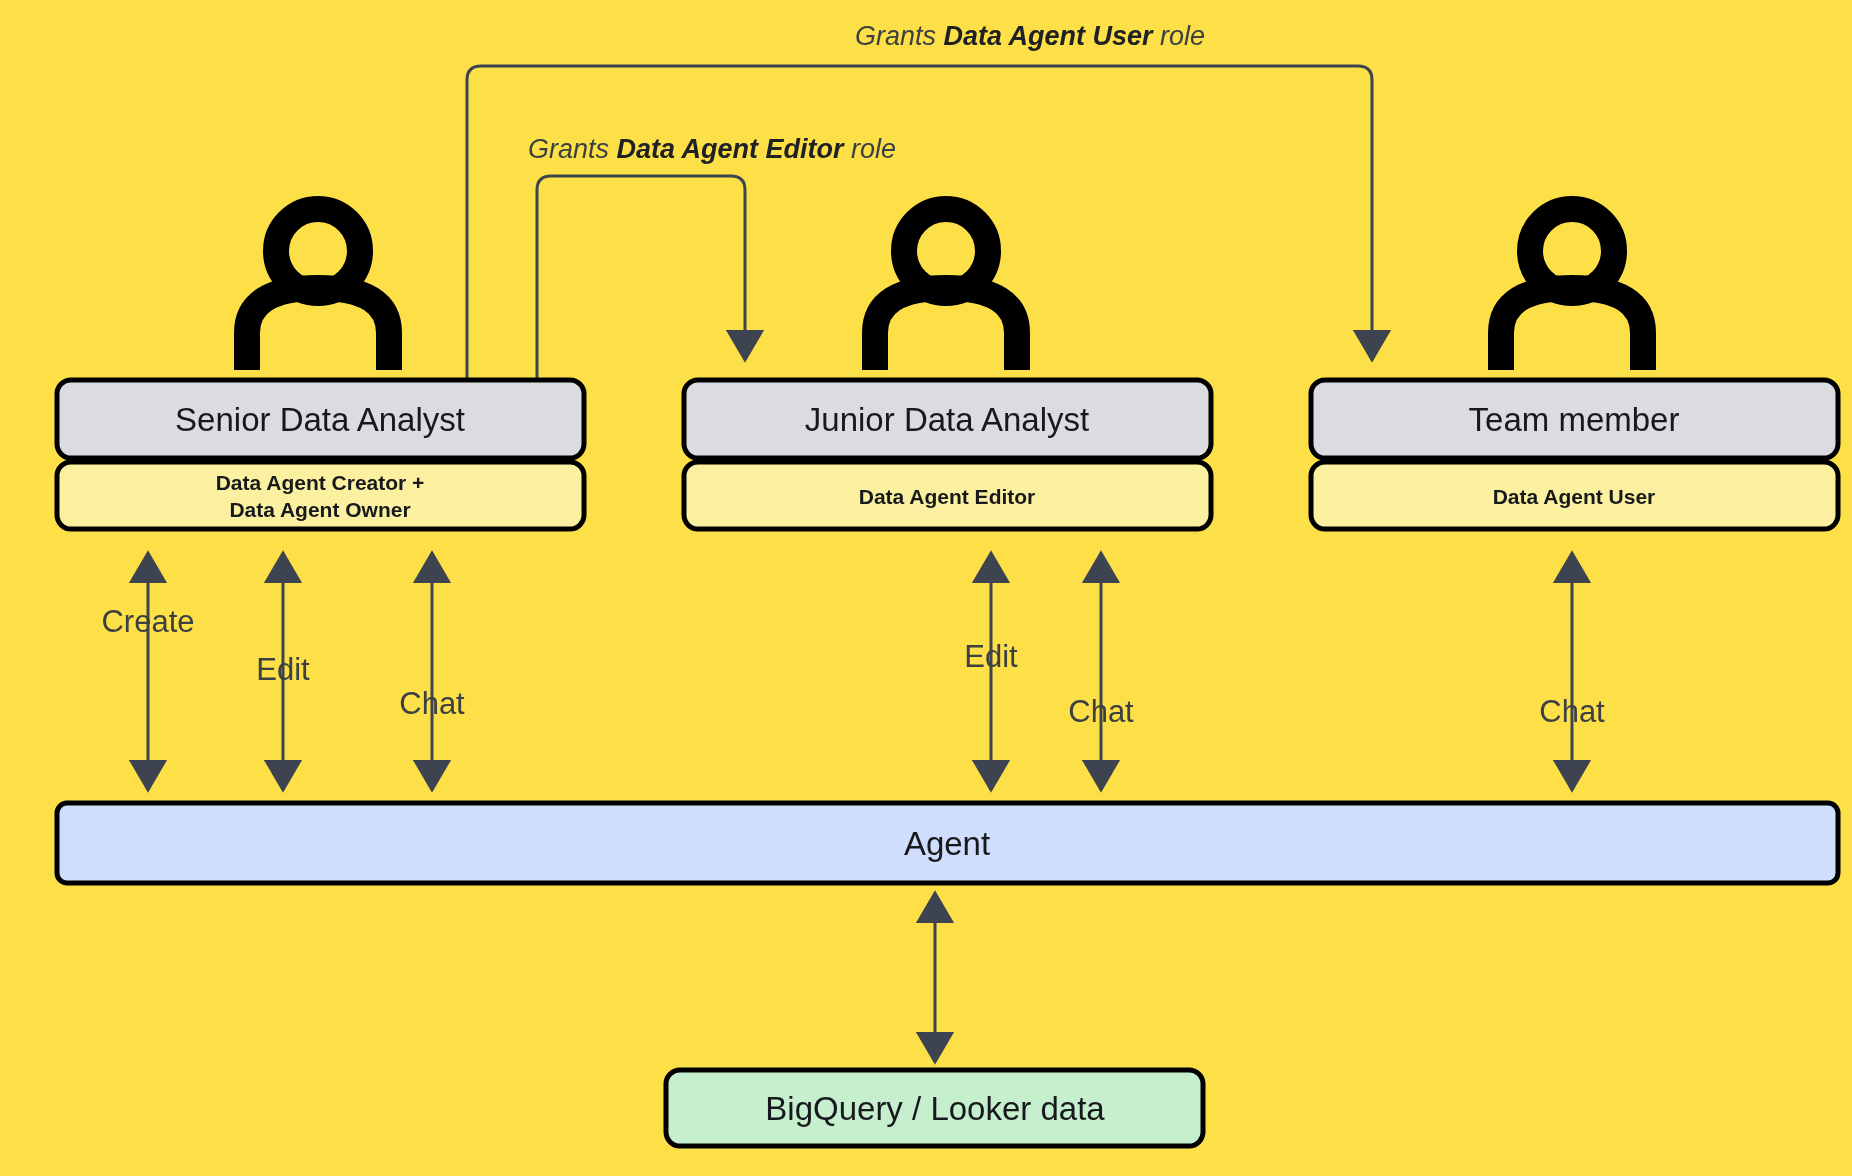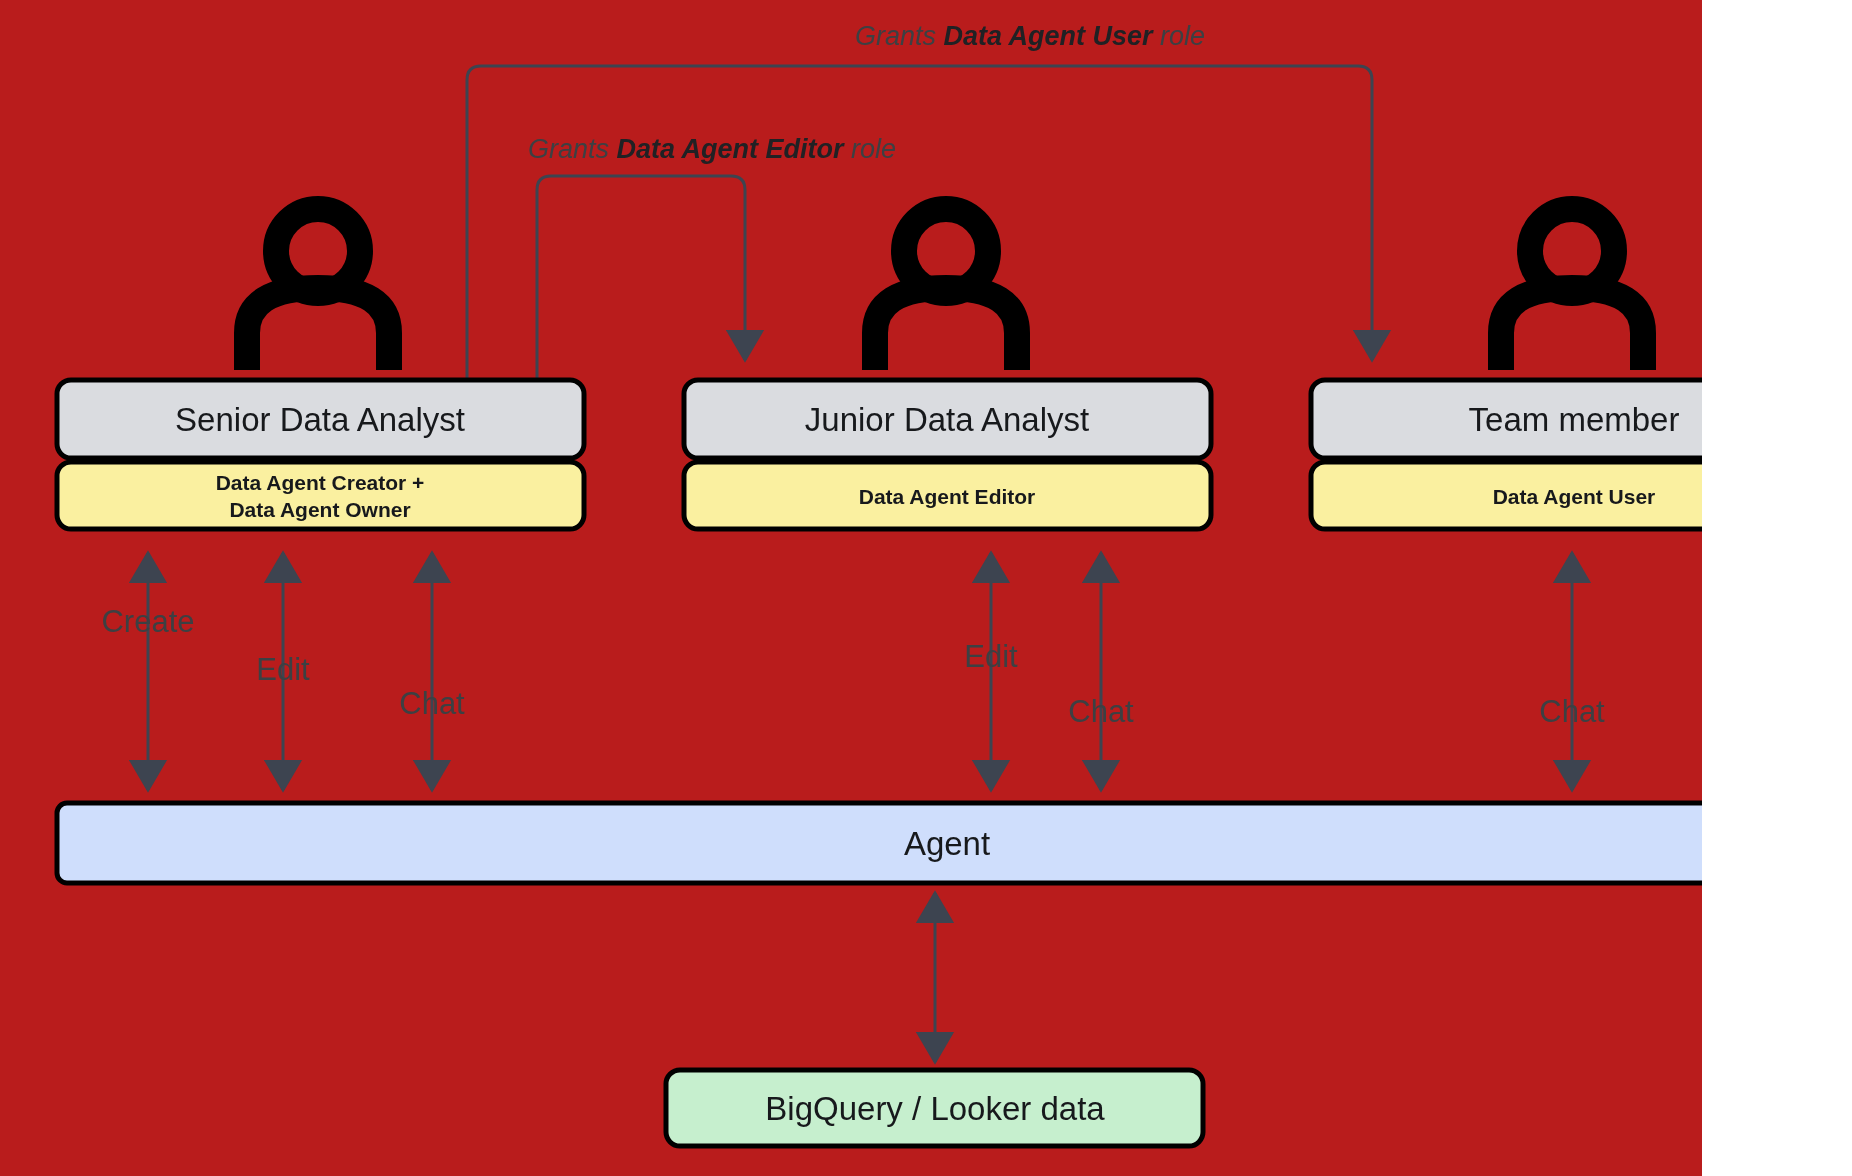--- a/index.html
+++ b/index.html
@@ -5,23 +5,23 @@
   html, body {
     margin: 0;
     padding: 0;
     background: #ffffff;
   }
   body {
     font-family: "Liberation Sans", sans-serif;
   }
   #stage {
     position: relative;
-    width: 1702px;
+    width: 1852px;
     height: 1176px;
-    background: #b91c1c;
+    background: #fde047;
     overflow: hidden;
   }
   svg.diagram {
     position: absolute;
     left: 0;
     top: 0;
     width: 1852px;
     height: 1176px;
   }
   

